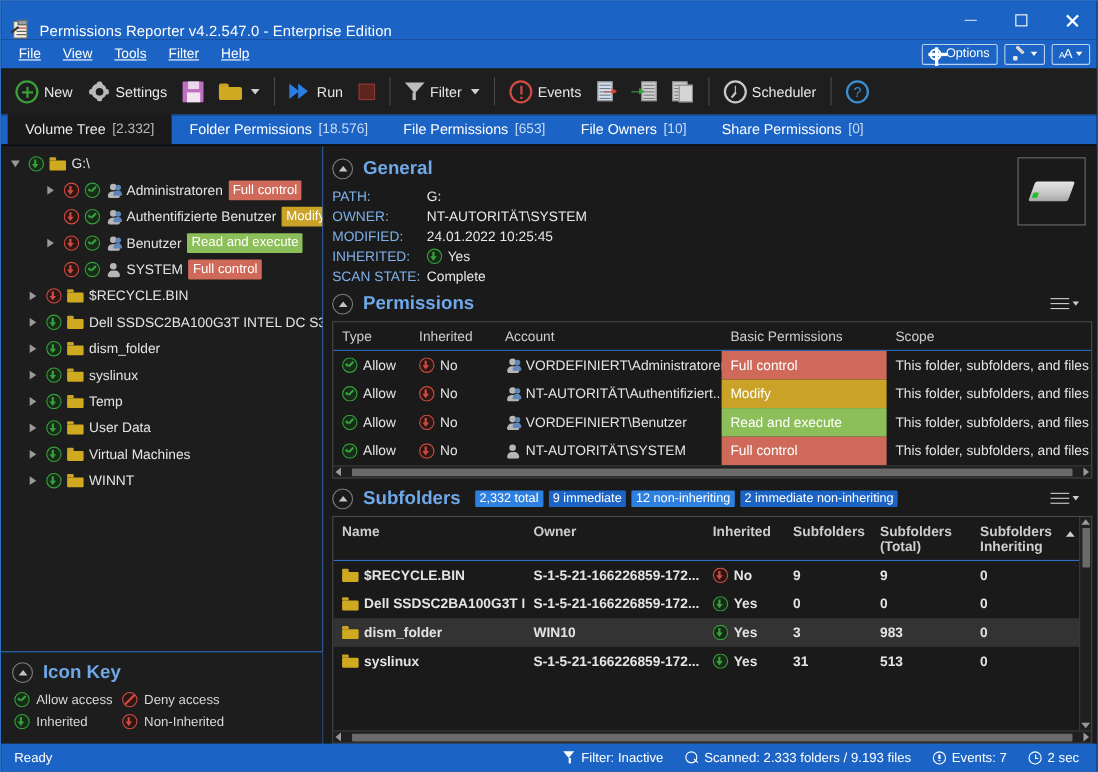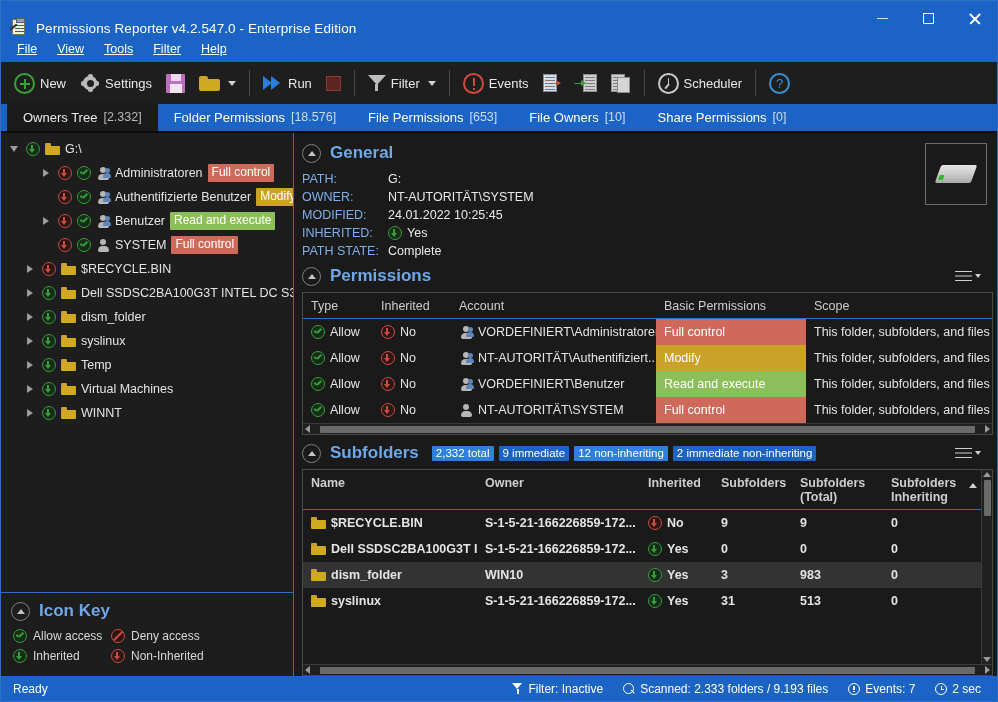--- a/index.html
+++ b/index.html
@@ -535,20 +535,34 @@
     </div>
   </div>
 
   <div class="menubar">
     <div class="menu-item"><u>File</u></div>
     <div class="menu-item"><u>View</u></div>
     <div class="menu-item"><u>Tools</u></div>
     <div class="menu-item"><u>Filter</u></div>
     <div class="menu-item"><u>Help</u></div>
 
+    <div class="menu-right">
+      <div class="opt-btn">
+        <span class="gear-sm"></span>
+        <span>Options</span>
+      </div>
+      <div class="opt-btn">
+        <span class="brush-ico"></span>
+        <span class="caret-dn"></span>
+      </div>
+      <div class="opt-btn">
+        <span class="aA"><span class="small">A</span><span>A</span></span>
+        <span class="caret-dn"></span>
+      </div>
+    </div>
   </div>
 
   <div class="toolbar">
     <div class="tb-item">
       <span class="ic ic-new"></span>
       <span>New</span>
     </div>
     <div class="tb-item">
       <span class="ic ic-gear">
           <i></i>
@@ -606,21 +620,21 @@
       <span>Scheduler</span>
     </div>
     <div class="tb-sep"></div>
     <div class="tb-item">
       <span class="ic ic-help">?</span>
     </div>
   </div>
 
   <div class="tabbar">
     <div class="tab active">
-      <span>Owners Tree</span>
+      <span>Volume Tree</span>
       <span class="cnt">[2.332]</span>
     </div>
     <div class="tab">
       <span>Folder Permissions</span>
       <span class="cnt">[18.576]</span>
     </div>
     <div class="tab">
       <span>File Permissions</span>
       <span class="cnt">[653]</span>
     </div>
@@ -732,20 +746,28 @@
             <span class="folder-ico"></span>
             <span>syslinux</span>
           </div>
           <div class="tree-row" style="padding-left:22px">
             <span class="expander">
               <span class="arrow-right"></span>
             </span>
             <span class="rnd green arrow"></span>
             <span class="folder-ico"></span>
             <span>Temp</span>
+          </div>
+          <div class="tree-row" style="padding-left:22px">
+            <span class="expander">
+              <span class="arrow-right"></span>
+            </span>
+            <span class="rnd green arrow"></span>
+            <span class="folder-ico"></span>
+            <span>User Data</span>
           </div>
           <div class="tree-row" style="padding-left:22px">
             <span class="expander">
               <span class="arrow-right"></span>
             </span>
             <span class="rnd green arrow"></span>
             <span class="folder-ico"></span>
             <span>Virtual Machines</span>
           </div>
           <div class="tree-row" style="padding-left:22px">
@@ -798,21 +820,21 @@
         <div class="gen-v">G:</div>
         <div class="gen-k">OWNER:</div>
         <div class="gen-v">NT-AUTORITÄT\SYSTEM</div>
         <div class="gen-k">MODIFIED:</div>
         <div class="gen-v">24.01.2022 10:25:45</div>
         <div class="gen-k">INHERITED:</div>
         <div class="gen-v">
           <span class="rnd green arrow"></span>
           <span>Yes</span>
         </div>
-        <div class="gen-k">PATH STATE:</div>
+        <div class="gen-k">SCAN STATE:</div>
         <div class="gen-v">Complete</div>
       </div>
 
       <div class="sec-bar">
         <div class="collapse-btn"></div>
         <div class="sec-title">Permissions</div>
         <div class="hamburger">
           <span class="ham-lines"></span>
           <span class="caret-dn" style="border-top-color:#cfcfcf"></span>
         </div>

